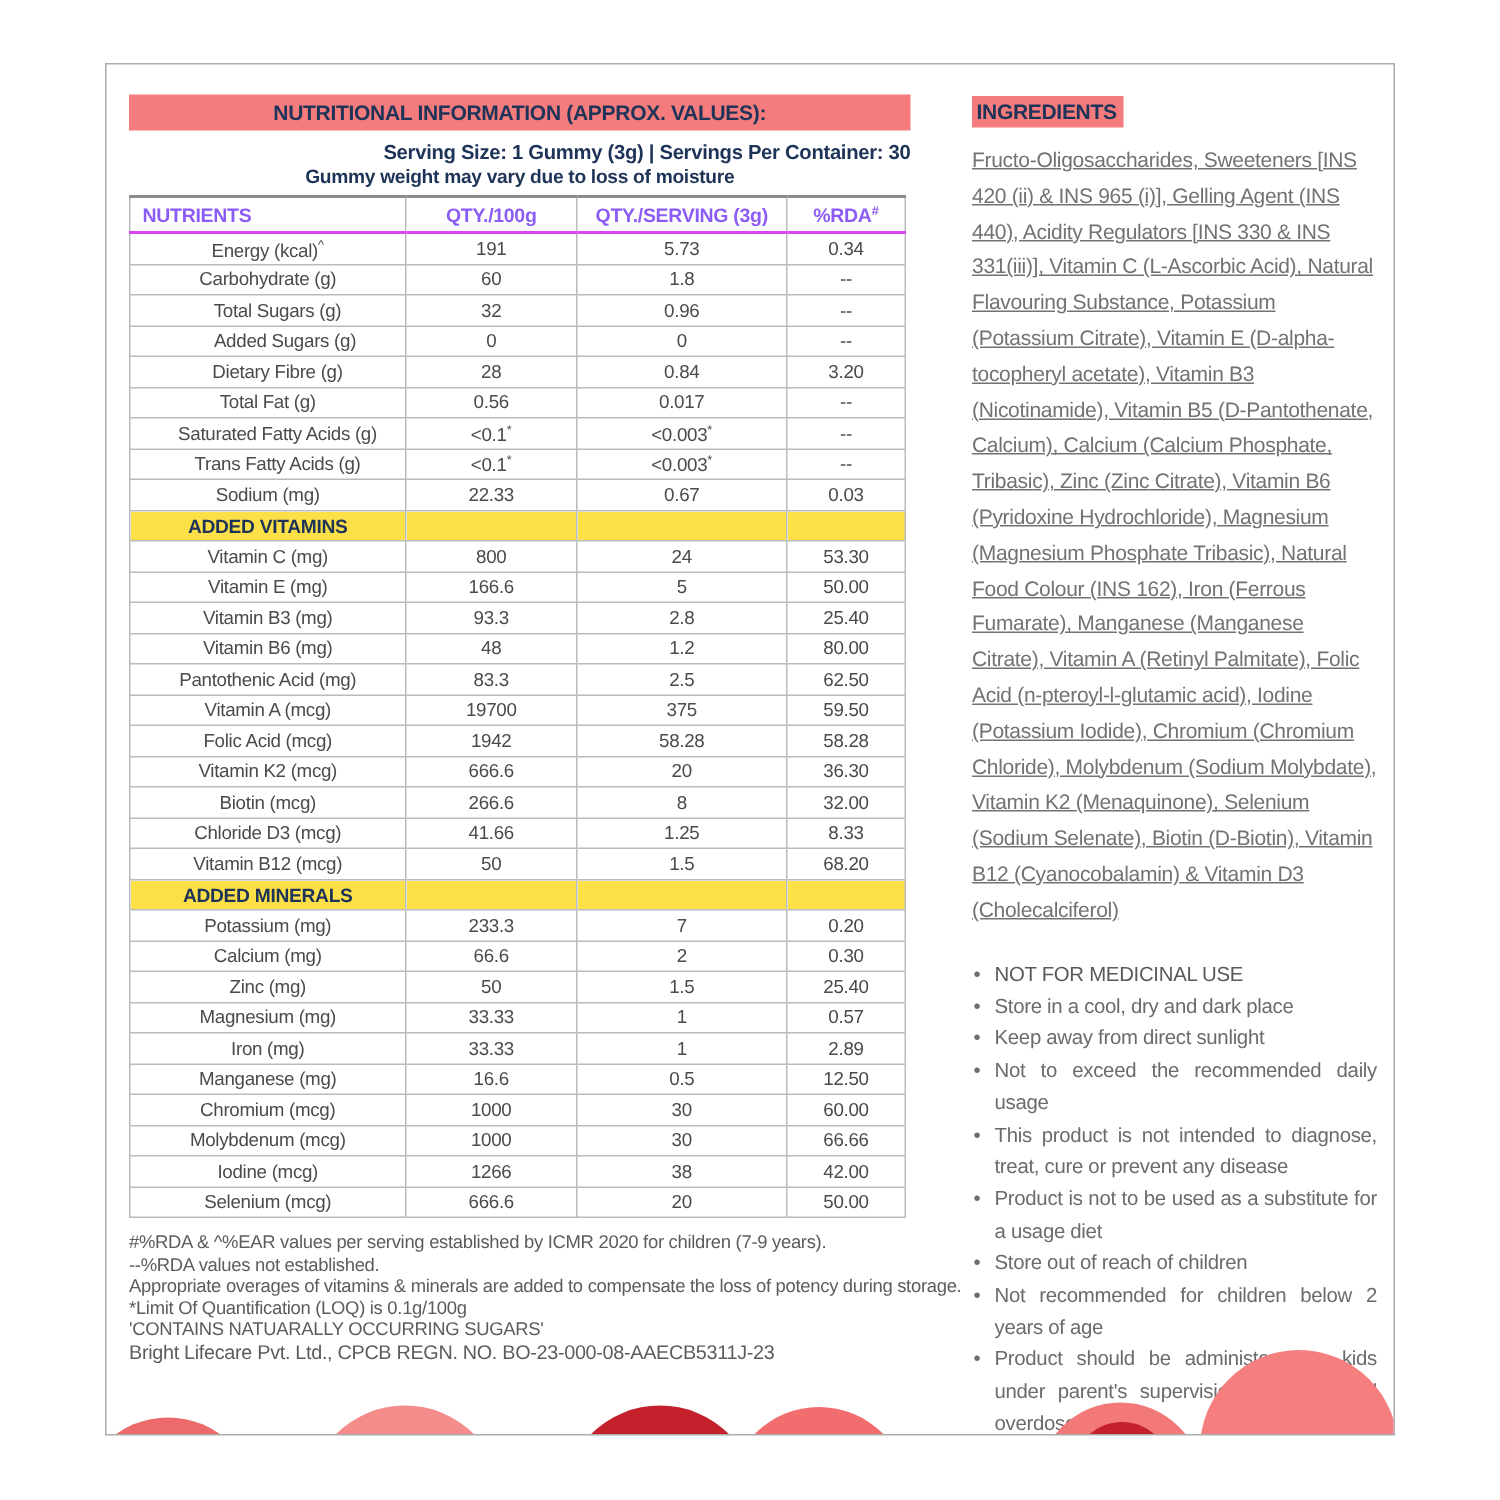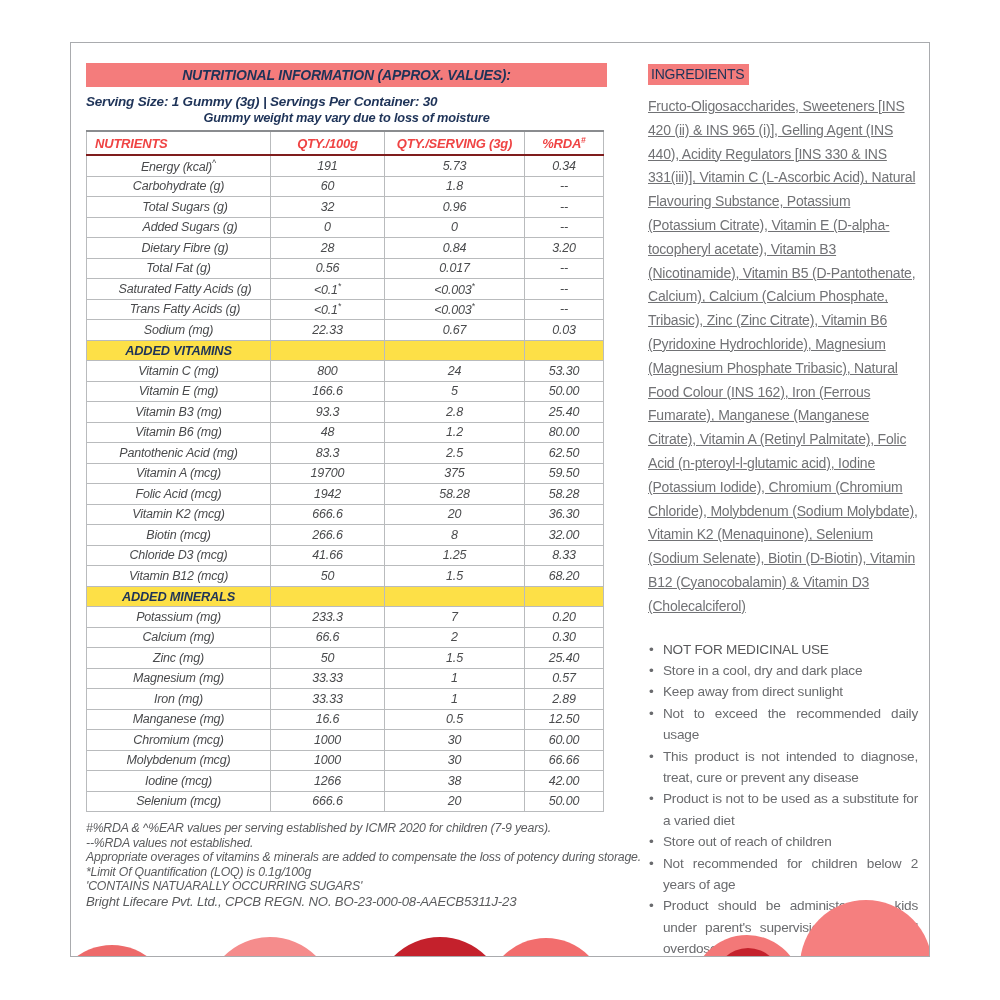--- a/index.html
+++ b/index.html
@@ -2,47 +2,47 @@
 <html><head>
 <meta charset="utf-8">
 <style>
   html,body{margin:0;padding:0;background:#ffffff;}
   .canvas{position:relative;width:1000px;height:1000px;background:#ffffff;overflow:hidden;
           font-family:"Liberation Sans", sans-serif; letter-spacing:-0.2px;}
   .page{position:absolute;left:70px;top:42px;width:858px;height:913px;background:#ffffff;
         border:1px solid #A9ABAE;overflow:hidden;}
 
   
-  .left{position:absolute;left:15px;top:20px;width:521px;font-style:italic;}
+  .left{position:absolute;left:15px;top:20px;width:521px;}
   .title-banner{height:24px;background:#F47C7C;color:#1E3358;font-weight:bold;font-size:14px;
                 display:flex;align-items:center;justify-content:center;margin-bottom:7px;}
-  .serving-1{color:#1E3358;font-size:13.5px;font-weight:bold;text-align:left;line-height:16px;}
+  .serving-1{color:#1E3358;font-size:13.5px;font-weight:bold;text-align:right;line-height:16px;}
   .serving-2{color:#1E3358;font-size:12.8px;font-weight:bold;text-align:center;line-height:15px;margin-bottom:5px;}
 
   table.nutri{border-collapse:collapse;width:517px;table-layout:fixed;}
   table.nutri th, table.nutri td{border:1px solid #B9BBBD;padding:0 4px;overflow:hidden;white-space:nowrap;}
   table.nutri{border:1.5px solid #97999C;}
-  table.nutri th{height:22px;color:#ef4444;font-size:13px;font-weight:bold;text-align:center;
-                 border-top:2px solid #8A8C8F;border-bottom:2px solid #7f1d1d;}
+  table.nutri th{height:22px;color:#8b5cf6;font-size:13px;font-weight:bold;text-align:center;
+                 border-top:2px solid #8A8C8F;border-bottom:2px solid #d946ef;}
   table.nutri th.c0{text-align:left;padding-left:8px;}
   table.nutri td{height:19.5px;color:#4A4B4D;font-size:12.5px;}
   td.lbl{text-align:center;padding-left:8px;}
   td.lbl.ind1{padding-left:17px;}
   td.lbl.ind2{padding-left:27px;}
   td.val{text-align:center;}
   tr.section td{background:#fde047;color:#1E3358;font-weight:bold;font-size:12.8px;}
   sup{font-size:8.5px;letter-spacing:0;}
 
   .footnotes{margin-top:9px;color:#5B5C5E;font-size:12.3px;line-height:14.5px;}
   .footnote-line{white-space:nowrap;}
   .footnote-line:last-child{font-size:13.2px;margin-top:1px;}
 
   
   .right{position:absolute;left:577px;top:21px;width:270px;}
-  .ing-title{display:inline-block;background:#F47C7C;color:#1E3358;font-weight:normal;font-size:14px;
+  .ing-title{display:inline-block;background:#F47C7C;color:#1E3358;font-weight:bold;font-size:14px;
              padding:2px 5px 3px 3px;}
   .ing-text{margin:10px 0 0 0;color:#717275;font-size:14px;line-height:23.8px;text-decoration:underline;}
   .advisories{list-style:none;margin:20px 0 0 0;padding:0;}
   .advisories li{position:relative;padding-left:15px;color:#6A6B6E;font-size:13.6px;line-height:21.4px;
                  text-align:justify;}
   .advisories li::before{content:"\2022";position:absolute;left:1px;top:0;color:#6A6B6E;}
   .advisories li.bold{font-weight:normal;color:#58595B;}
 
   
   .circle{position:absolute;border-radius:50%;}
@@ -281,21 +281,21 @@
 
     <div class="right">
       <span class="ing-title">INGREDIENTS</span>
       <p class="ing-text">Fructo-Oligosaccharides, Sweeteners [INS 420 (ii) &amp; INS 965 (i)], Gelling Agent (INS 440), Acidity Regulators [INS 330 &amp; INS 331(iii)], Vitamin C (L-Ascorbic Acid), Natural Flavouring Substance, Potassium (Potassium Citrate), Vitamin E (D-alpha- tocopheryl acetate), Vitamin B3 (Nicotinamide), Vitamin B5 (D-Pantothenate, Calcium), Calcium (Calcium Phosphate, Tribasic), Zinc (Zinc Citrate), Vitamin B6 (Pyridoxine Hydrochloride), Magnesium (Magnesium Phosphate Tribasic), Natural Food Colour (INS 162), Iron (Ferrous Fumarate), Manganese (Manganese Citrate), Vitamin A (Retinyl Palmitate), Folic Acid (n-pteroyl-l-glutamic acid), Iodine (Potassium Iodide), Chromium (Chromium Chloride), Molybdenum (Sodium Molybdate), Vitamin K2 (Menaquinone), Selenium (Sodium Selenate), Biotin (D-Biotin), Vitamin B12 (Cyanocobalamin) &amp; Vitamin D3 (Cholecalciferol)</p>
       <ul class="advisories" id="advisories">
           <li class="bold">NOT FOR MEDICINAL USE</li>
           <li>Store in a cool, dry and dark place</li>
           <li>Keep away from direct sunlight</li>
           <li>Not to exceed the recommended daily usage</li>
           <li>This product is not intended to diagnose, treat, cure or prevent any disease</li>
-          <li>Product is not to be used as a substitute for a varied diet</li>
+          <li>Product is not to be used as a substitute for a usage diet</li>
           <li>Store out of reach of children</li>
           <li>Not recommended for children below 2 years of age</li>
           <li>Product should be administered to kids under parent's supervision only to avoid overdose</li>
         </ul>
     </div>
 
     <div id="circles">
         <div class="circle" style="left: -19px; top: 902px; width: 120px; height: 120px; background: rgb(237, 106, 106);"></div>
         <div class="circle" style="left: 134px; top: 894px; width: 130px; height: 130px; background: rgb(245, 140, 140);"></div>
         <div class="circle" style="left: 304px; top: 894px; width: 130px; height: 130px; background: rgb(196, 33, 44);"></div>

